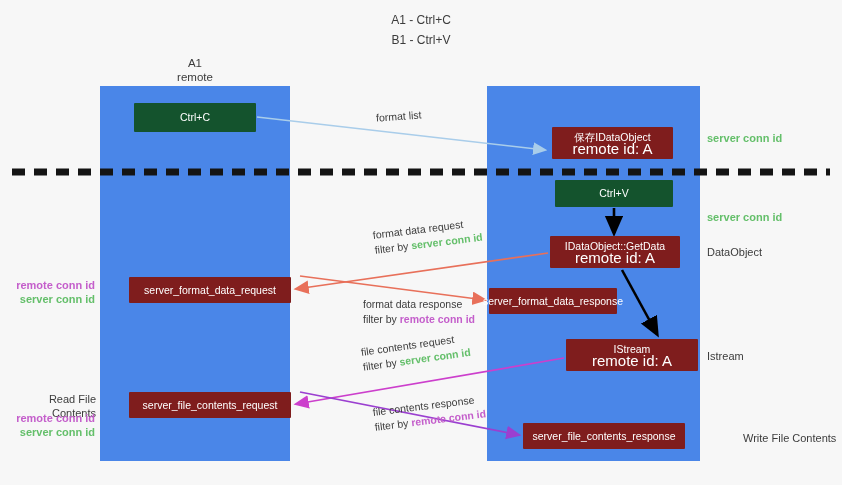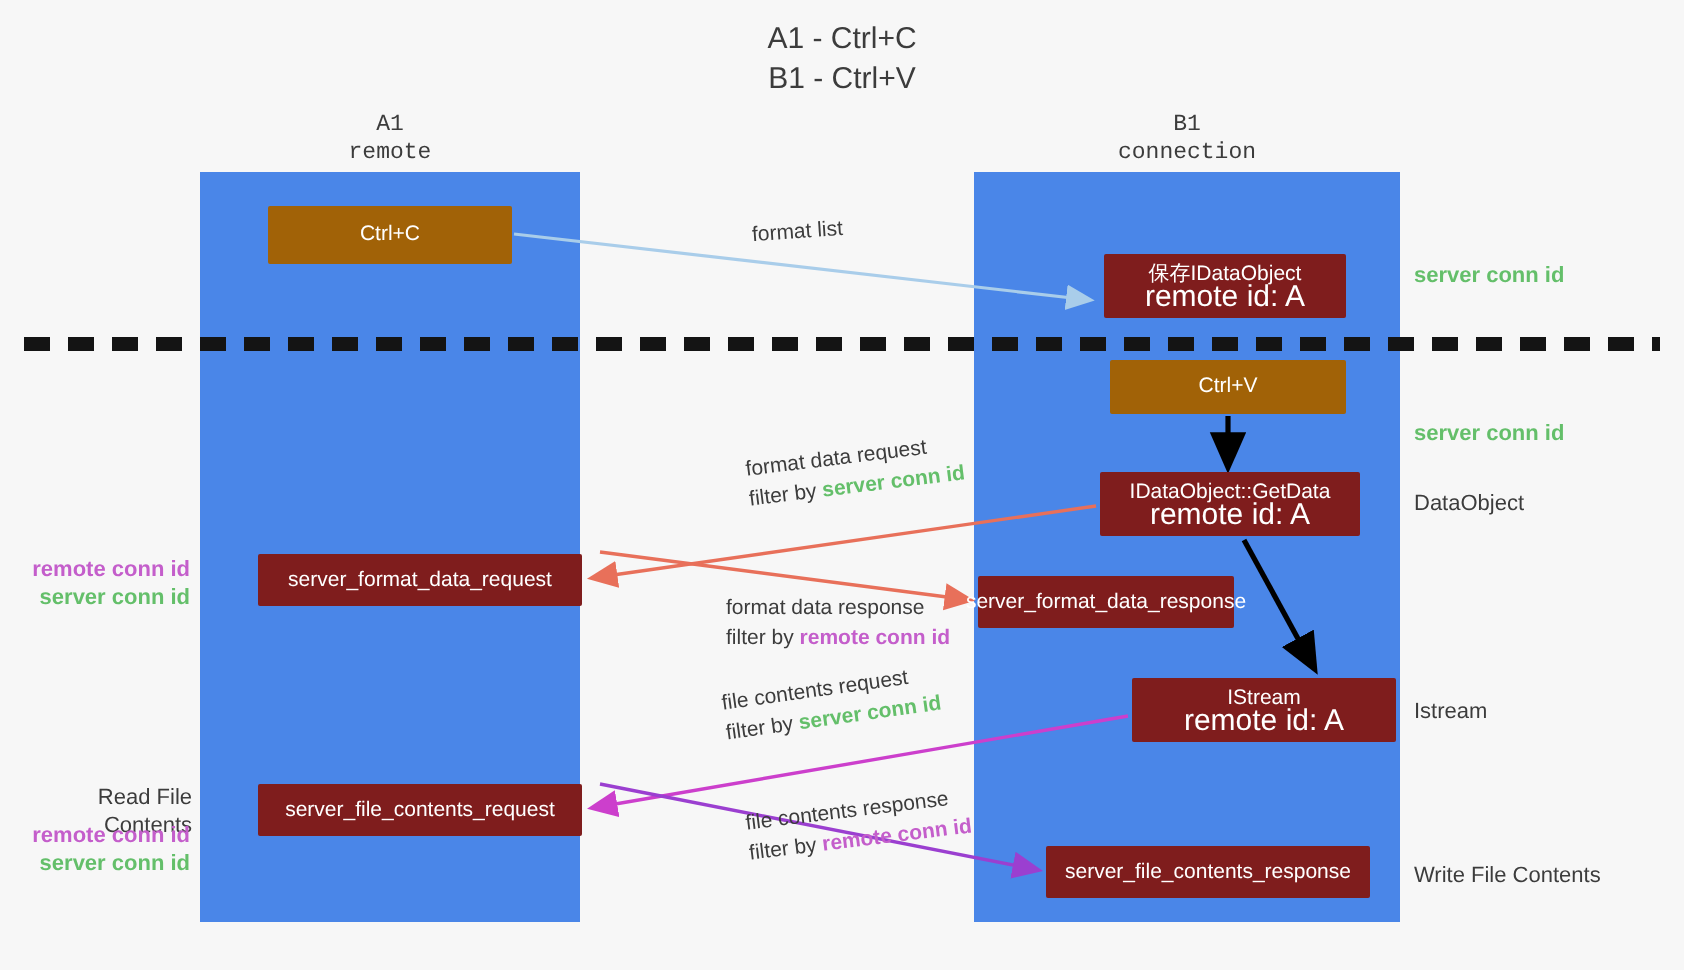--- a/index.html
+++ b/index.html
@@ -31,54 +31,53 @@
   }
   .layer > * { pointer-events: auto; }
 
   
   .title {
     position: absolute;
     left: 0;
     top: 10px;
     width: 842px;
     text-align: center;
-    font-size: 15px;
+    font-size: 12px;
     line-height: 20px;
     color: #3c3c3c;
     white-space: pre-line;
   }
 
   
   .lane-header {
     position: absolute;
     text-align: center;
     font-size: 11.5px;
     line-height: 14px;
     color: #3c3c3c;
     white-space: pre-line;
-    font-family: Liberation Mono, monospace;
   }
   #lane-header-a1 { left: 100px; top: 56px; width: 190px; }
   #lane-header-b1 { left: 487px; top: 56px; width: 213px; }
 
   
   .node {
     position: absolute;
     box-sizing: border-box;
     display: flex;
     flex-direction: column;
     align-items: center;
     justify-content: center;
     text-align: center;
     color: #ffffff;
     font-size: 10.5px;
     line-height: 12.5px;
     border-radius: 1px;
   }
-  .node.green { background: #a16207; }
+  .node.green { background: #14532d; }
   .node.orange { background: #fbb košice; }
   .node.orange { background: #7f1d1d; }
   .node .l2 { font-size: 15px; }
 
   #node-ctrl-c          { left: 134px; top: 103px; width: 122px; height: 29px; }
   #node-save-idataobject{ left: 552px; top: 127px; width: 121px; height: 32px; }
   #node-ctrl-v          { left: 555px; top: 180px; width: 118px; height: 27px; align-items: center; }
   #node-getdata         { left: 550px; top: 236px; width: 130px; height: 32px; text-align: center; }
   #node-fmt-req         { left: 129px; top: 277px; width: 162px; height: 26px; }
   #node-fmt-resp        { left: 489px; top: 288px; width: 128px; height: 26px; }
@@ -93,21 +92,21 @@
     line-height: 14px;
   }
   .conn-remote { color: #c45ecb; font-weight: bold; }
   .conn-server { color: #64bf6a; font-weight: bold; }
   .plain-dark  { color: #3c3c3c; }
 
   #label-server-conn-1 { left: 707px; top: 131px; }
   #label-server-conn-2 { left: 707px; top: 210px; }
   #label-dataobject    { left: 707px; top: 245px; }
   #label-istream-out   { left: 707px; top: 349px; }
-  #label-write-file    { left: 707px; top: 431px; text-align: right; }
+  #label-write-file    { left: 743px; top: 431px; text-align: right; }
 
   #label-left-conn-1 {
     left: 7px; top: 278px; width: 88px; text-align: right;
   }
   #label-left-read-file {
     left: 4px; top: 392px; width: 92px; text-align: right;
     color: #3c3c3c;
   }
   #label-left-conn-2 {
     left: 7px; top: 411px; width: 88px; text-align: right;
@@ -171,22 +170,20 @@
   <line x1="300" y1="392" x2="519" y2="435" stroke="#9b3fd0" stroke-width="1.7" marker-end="url(#ah-purple)"></line>
 </svg>
 
 <div class="layer">
 
   <div class="title">A1 - Ctrl+C
 B1 - Ctrl+V</div>
 
   <div class="lane-header" id="lane-header-a1">A1
 remote</div>
-  <div class="lane-header" id="lane-header-b1">B1
-connection</div>
 
   <div class="node green" id="node-ctrl-c">
     <span>Ctrl+C</span>
   </div>
 
   <div class="node orange" id="node-save-idataobject">
     <span>保存IDataObject</span>
     <span class="l2">remote id: A</span>
   </div>
 

